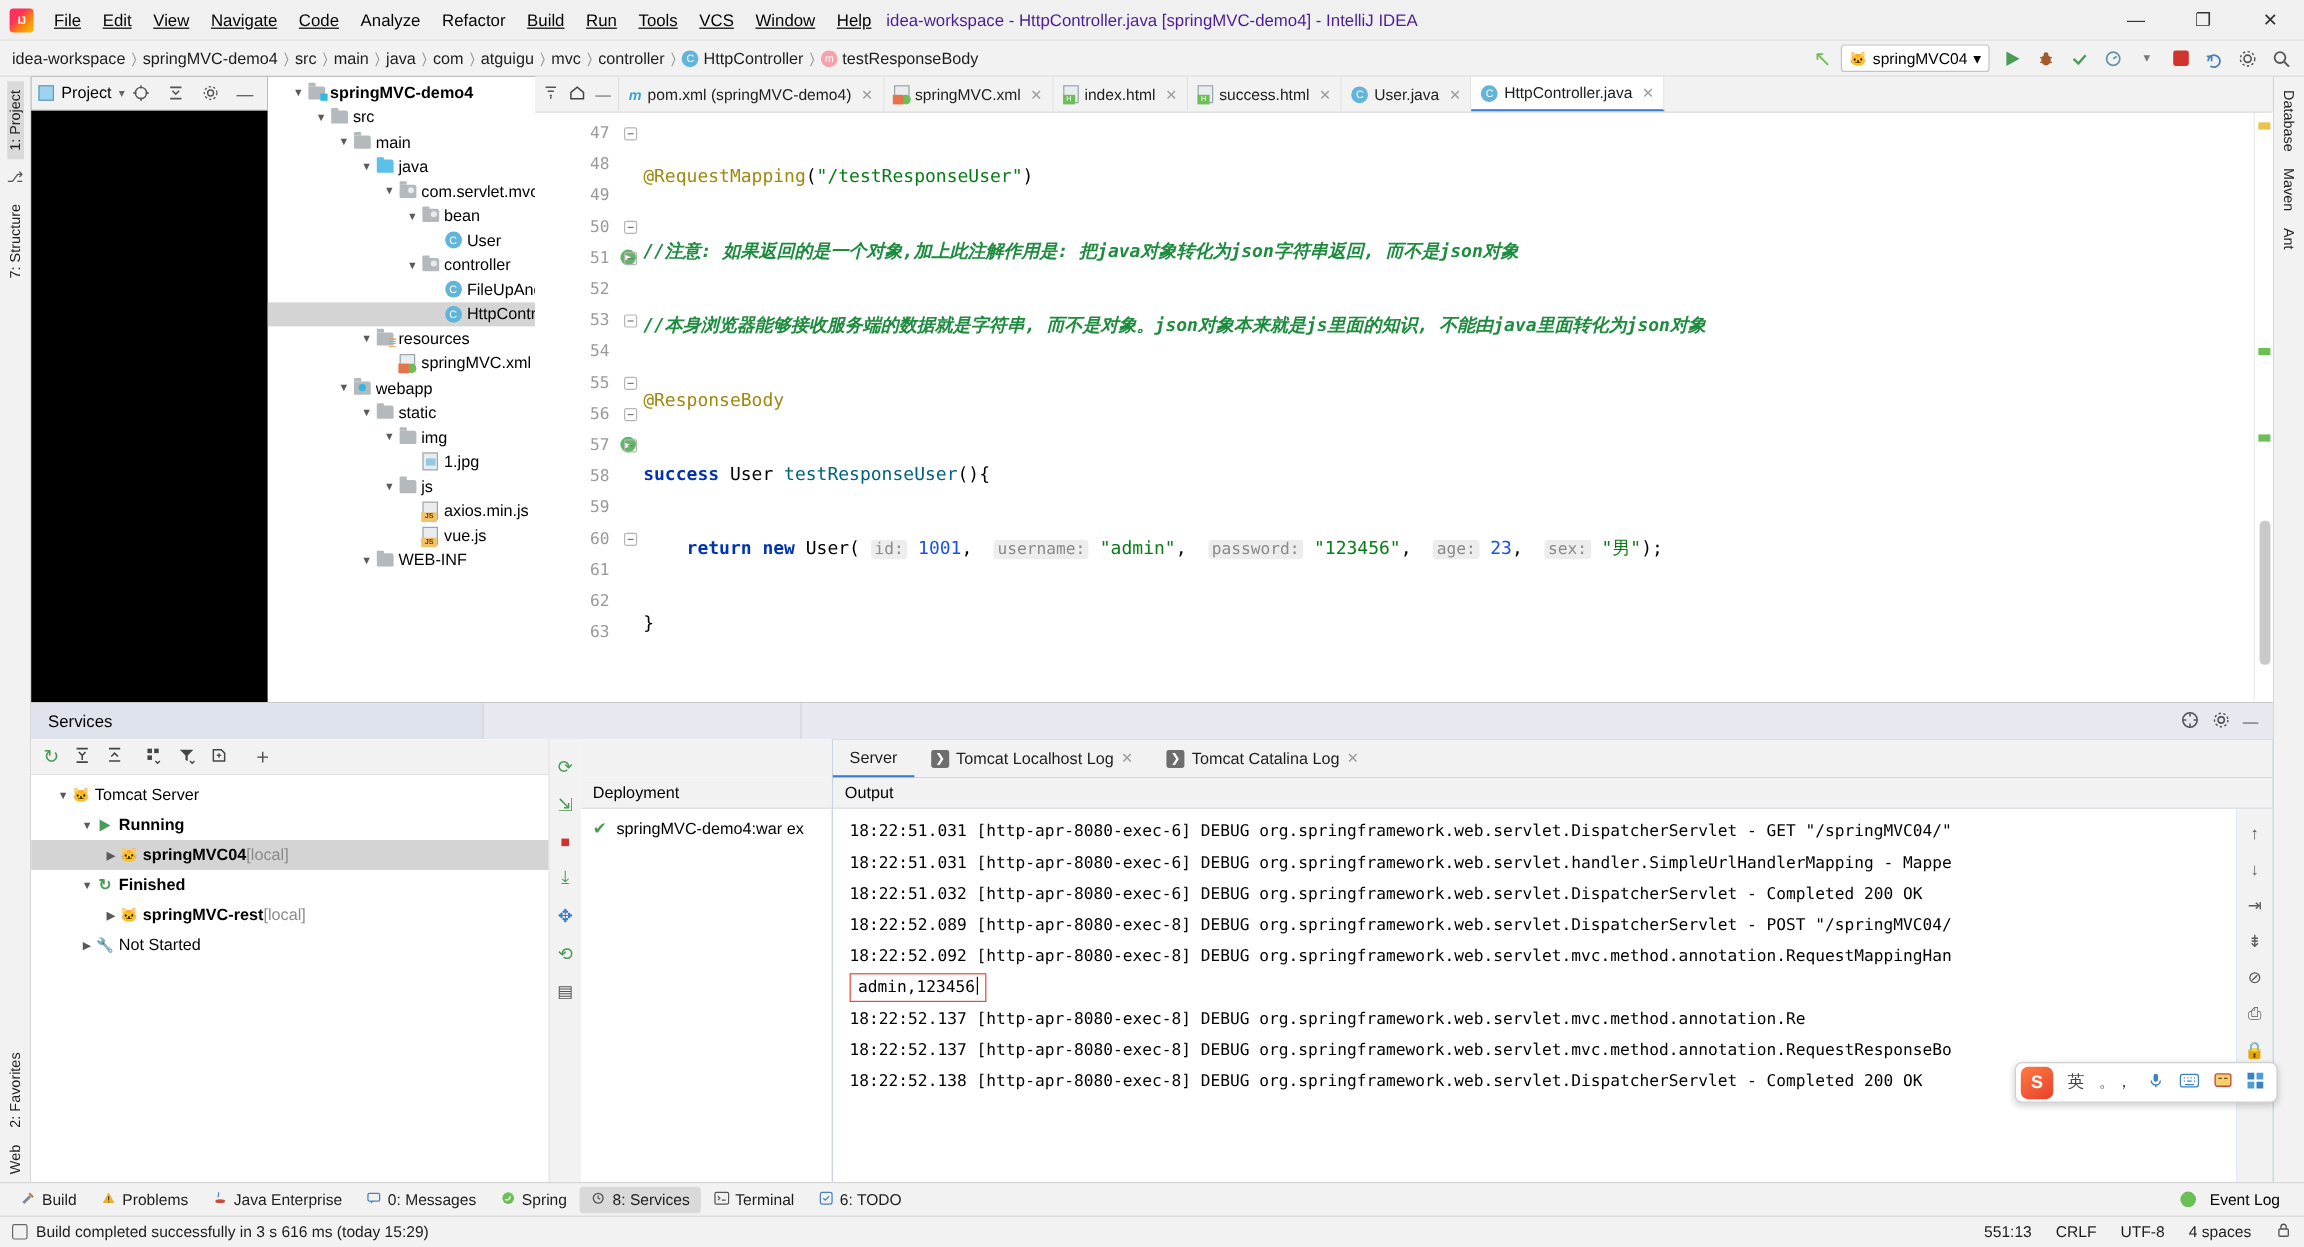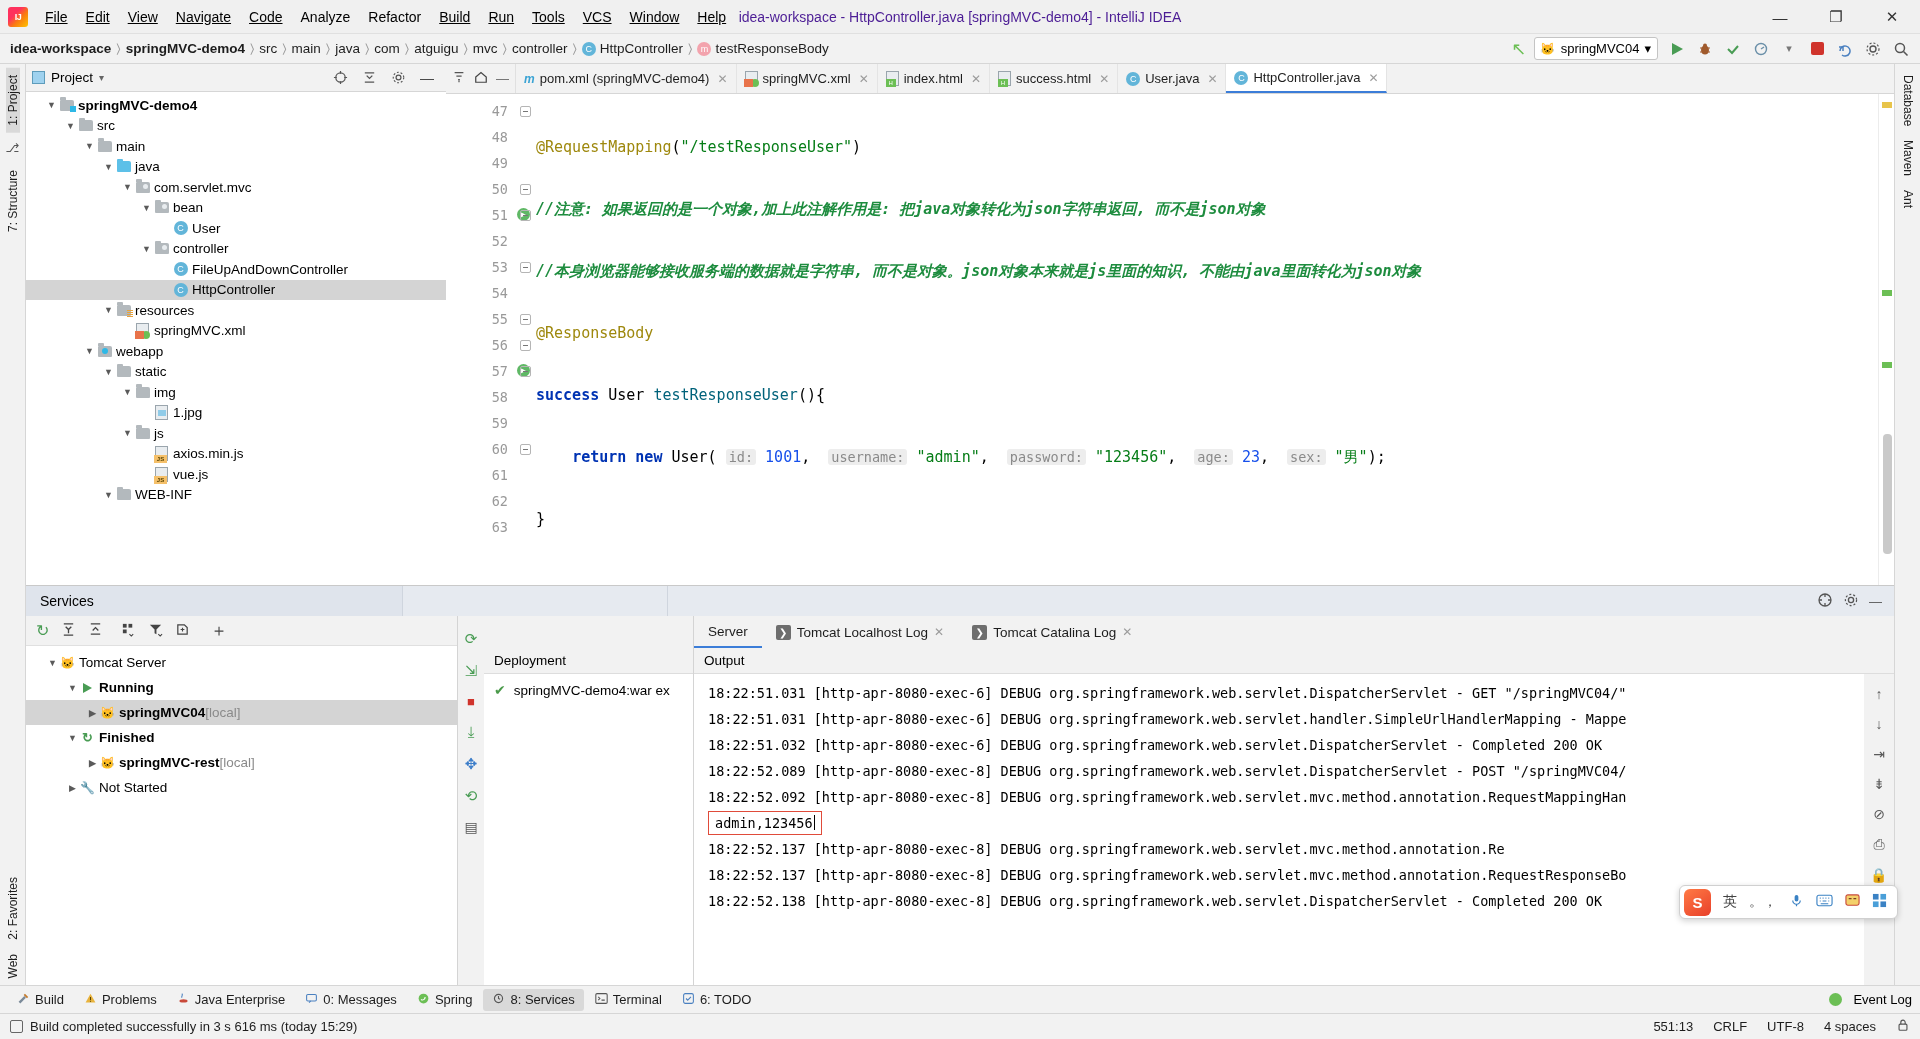--- a/index.html
+++ b/index.html
@@ -41,21 +41,21 @@
     width: 56px; height: 34px; display: flex; align-items: center; justify-content: center;
     font-size: 15px; color: #333;
   }
 
   
   .navbar {
     height: 30px; background: #f2f2f2; display: flex; align-items: center;
     padding-left: 10px; border-bottom: 1px solid #d6d6d6; flex: 0 0 30px;
   }
   .crumb { display: flex; align-items: center; font-size: 13.5px; color: #1d1d1d; white-space: nowrap; }
-  .crumb.bold { font-weight: bold; }
+  .crumb.bold { font-weight: normal; }
   .crumb-sep { color: #9a9a9a; margin: 0 5px; font-size: 13px; }
   .crumb .badge {
     width: 14px; height: 14px; border-radius: 50%; display: inline-flex;
     align-items: center; justify-content: center; font-size: 9px; color: #fff;
     margin-right: 4px; font-weight: normal;
   }
   .badge.c { background: #62b5d9; }
   .badge.m { background: #f3a3ad; }
 
   .navbar-right { margin-left: auto; display: flex; align-items: center; padding-right: 6px; gap: 2px; }
@@ -84,21 +84,21 @@
   }
   .rail.right { border-right: none; border-left: 1px solid #d6d6d6; }
   .rail-tab {
     writing-mode: vertical-rl; font-size: 12px; padding: 7px 0; color: #1d1d1d;
     display: flex; align-items: center; gap: 4px; white-space: nowrap;
   }
   .rail-tab.rot180 { writing-mode: vertical-rl; transform: rotate(180deg); }
   .rail-ico { font-size: 12px; margin: 8px 0; color: #555; }
 
   
-  .project-pane { width: 420px; display: flex; flex-direction: column; background: #000000; flex: 0 0 420px; min-height:0; }
+  .project-pane { width: 420px; display: flex; flex-direction: row; background: #000000; flex: 0 0 420px; min-height:0; }
   .tw-header {
     height: 28px; background: #f2f2f2; display: flex; align-items: center;
     padding: 0 6px; border-bottom: 1px solid #d6d6d6; flex: 0 0 28px;
   }
   .tw-title { display:flex; align-items:center; gap:6px; font-size: 13.5px; }
   .tw-sq { width: 13px; height: 13px; background: #9fd2ef; border: 1px solid #5e9cbb; }
   .tw-header-right { margin-left: auto; display: flex; align-items: center; gap: 3px; }
   .tree { flex: 1 1 auto; overflow: hidden; padding-top: 3px; background:#fff; }
   .tnode {
     height: 20.5px; display: flex; align-items: center; font-size: 13.5px;
@@ -232,21 +232,21 @@
   .ime-logo { width: 27px; height: 27px; border-radius: 6px; background: linear-gradient(145deg,#ff7a45,#e8402a); color:#fff; display:flex; align-items:center; justify-content:center; font-size:15px; font-weight:bold;}
   .ime-i { font-size: 14px; color: #444; }
 
   
   .bottom-tabs {
     height: 28px; background: #f2f2f2; display: flex; align-items: center; gap: 2px;
     border-top: 1px solid #d6d6d6; padding-left: 8px; flex: 0 0 28px;
   }
   .btab { display: flex; align-items: center; gap: 5px; padding: 3px 9px; font-size: 13px; border-radius: 3px; color:#1d1d1d; }
   .btab.active { background: #d9d9d9; }
-  .bottom-right { margin-left: auto; display: flex; align-items: center; gap: 6px; padding-right: 8px; font-size: 13px; }
+  .bottom-right { margin-left: auto; display: flex; align-items: center; gap: 6px; padding-right: 20px; font-size: 13px; }
 
   
   .statusbar {
     height: 26px; background: #f2f2f2; display: flex; align-items: center;
     border-top: 1px solid #d6d6d6; padding: 0 10px; font-size: 13px; color: #1d1d1d; flex: 0 0 26px;
   }
   .status-right { margin-left: auto; display: flex; align-items: center; gap: 20px; }
   .sq-ico { width: 13px; height: 13px; border: 1.5px solid #666; border-radius: 2px; margin-right: 7px; }
   .evt-dot { width:13px;height:13px;border-radius:50%;background:#6cbf55;display:inline-block;margin-right:5px; }
 </style>

